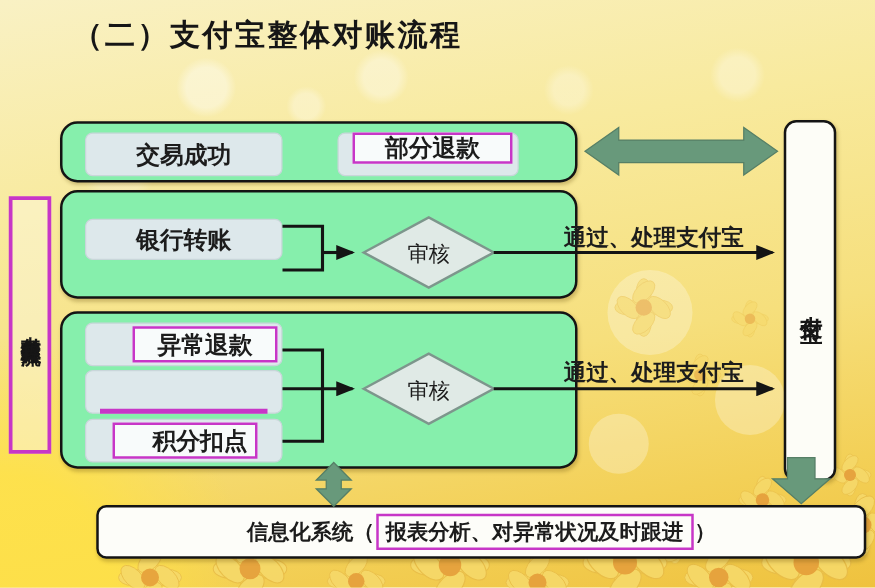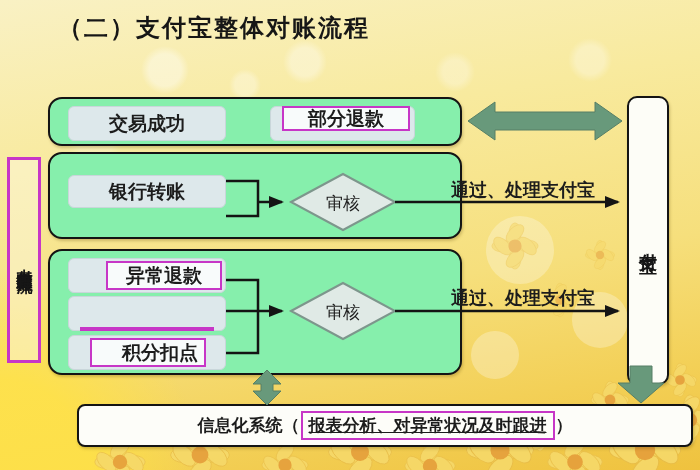--- a/index.html
+++ b/index.html
@@ -68,21 +68,21 @@
   }
   .bottom-bar{
     position:absolute;left:57px;top:404px;width:616px;height:43px;z-index:3;box-sizing:border-box;
     background:#fdfdf9;border:2.5px solid #141414;border-radius:8px;
     display:flex;align-items:center;justify-content:center;
     font-size:17px;font-weight:bold;color:#1c1c1c;white-space:nowrap;
     box-shadow:1px 2px 3px rgba(110,85,20,.30);
     margin-left:20px;
   }
   .bottom-bar .hl{
-    border:2.5px solid #c736c7;padding:1px 6px;margin:0 1px;display:inline-block;text-decoration:underline;
+    border:2.5px solid #c736c7;padding:1px 6px;margin:0 1px;display:inline-block;
   }
   .underline-accent{
     position:absolute;left:11px;right:11px;bottom:-1px;height:4px;background:#c736c7;
   }
 </style>
 </head>
 <body>
 
 <svg id="decor" class="layer" viewBox="0 0 700 470">
   <defs>

